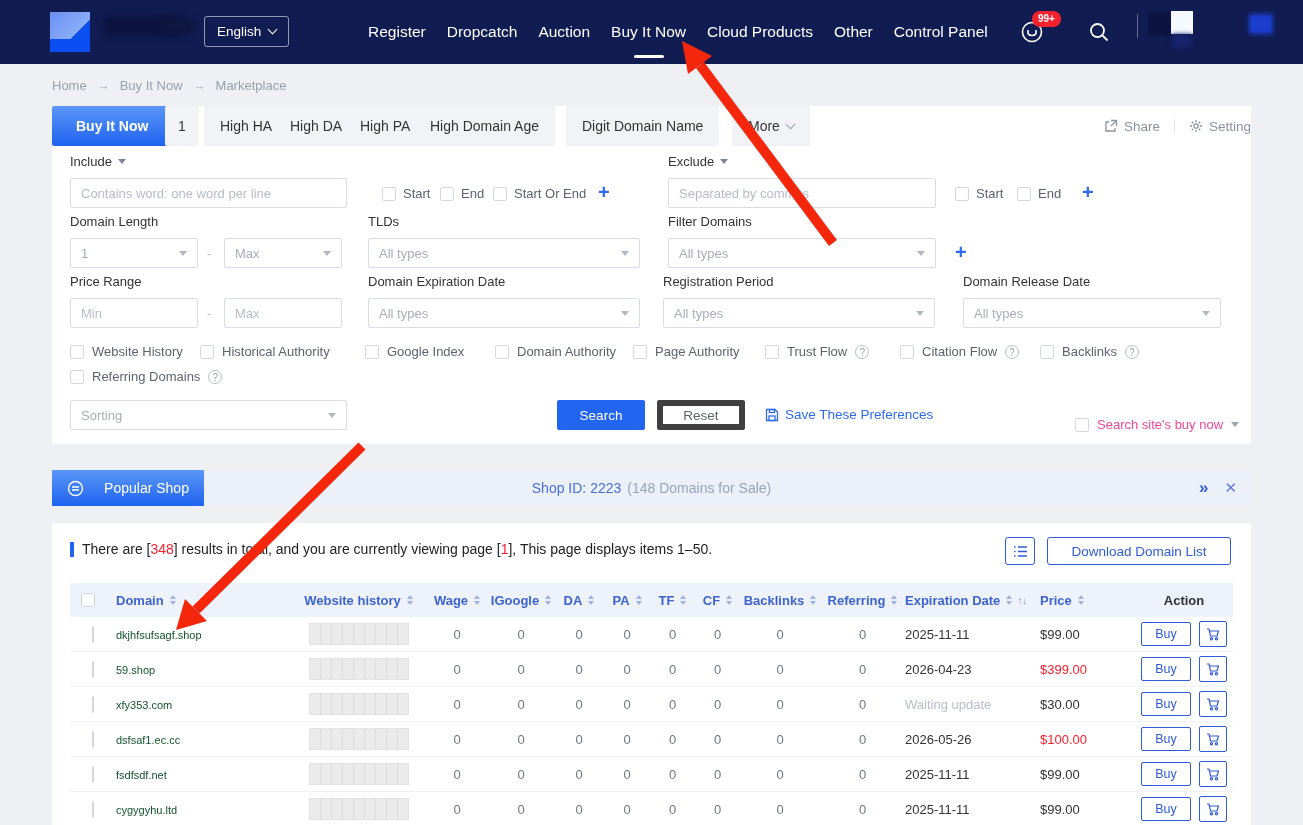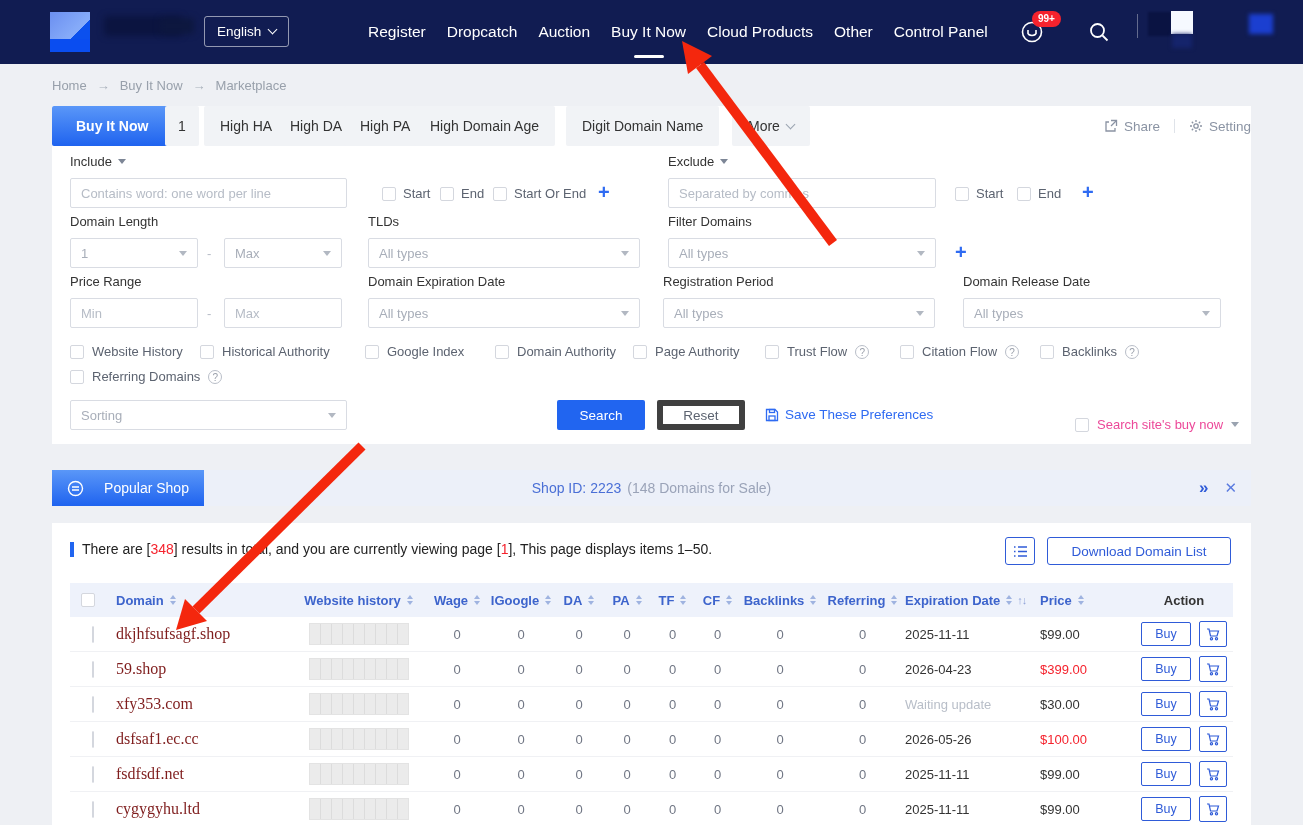--- a/index.html
+++ b/index.html
@@ -83,21 +83,21 @@
            background:#fff; color:#2f5bd8; font-size:13.5px; display:flex; align-items:center; justify-content:center; cursor:pointer; }
 
   .tbl { position:absolute; left:18px; top:60px; width:1163px; }
   .trow { display:grid; grid-template-columns:36px 185px 135px 62px 66px 50px 46px 45px 45px 80px 85px 135px 95px 1fr;
           align-items:center; height:35px; border-bottom:1px solid #f0f1f4; font-size:13px; }
   .thead { background:#eef2fb; height:34px; border-bottom:none; color:#3d64cc; font-weight:bold; }
   .thead .hcell { display:flex; align-items:center; justify-content:center; gap:2px; }
   .thead .hcell.left { justify-content:flex-start; }
   .cell-c { text-align:center; color:#707684; }
   .cell-l { text-align:left; }
-  .domain-link { color:#7f1d1d; font-size:16px; cursor:pointer;font-family:Liberation Serif, serif; }
+  .domain-link { color:#14532d; font-size:11px; cursor:pointer; }
   .sort { display:inline-flex; flex-direction:column; gap:2px; margin-left:4px; }
   .sort i { display:block; width:0; height:0; border-left:3.5px solid transparent; border-right:3.5px solid transparent; }
   .sort .up { border-bottom:4px solid #9fb3e0; }
   .sort .dn { border-top:4px solid #9fb3e0; }
   .updown { font-size:11px; color:#8fa3d8; margin-left:3px; letter-spacing:-1px; }
   .histbar { width:100px; height:22px; margin:0 auto; border:1px solid #e3e3e3;
              background:repeating-linear-gradient(90deg,#ebebeb 0 10px,#dcdcdc 10px 11px); }
   .exp { color:#333; }
   .exp.muted { color:#b8bec8; }
   .price { color:#333; }

